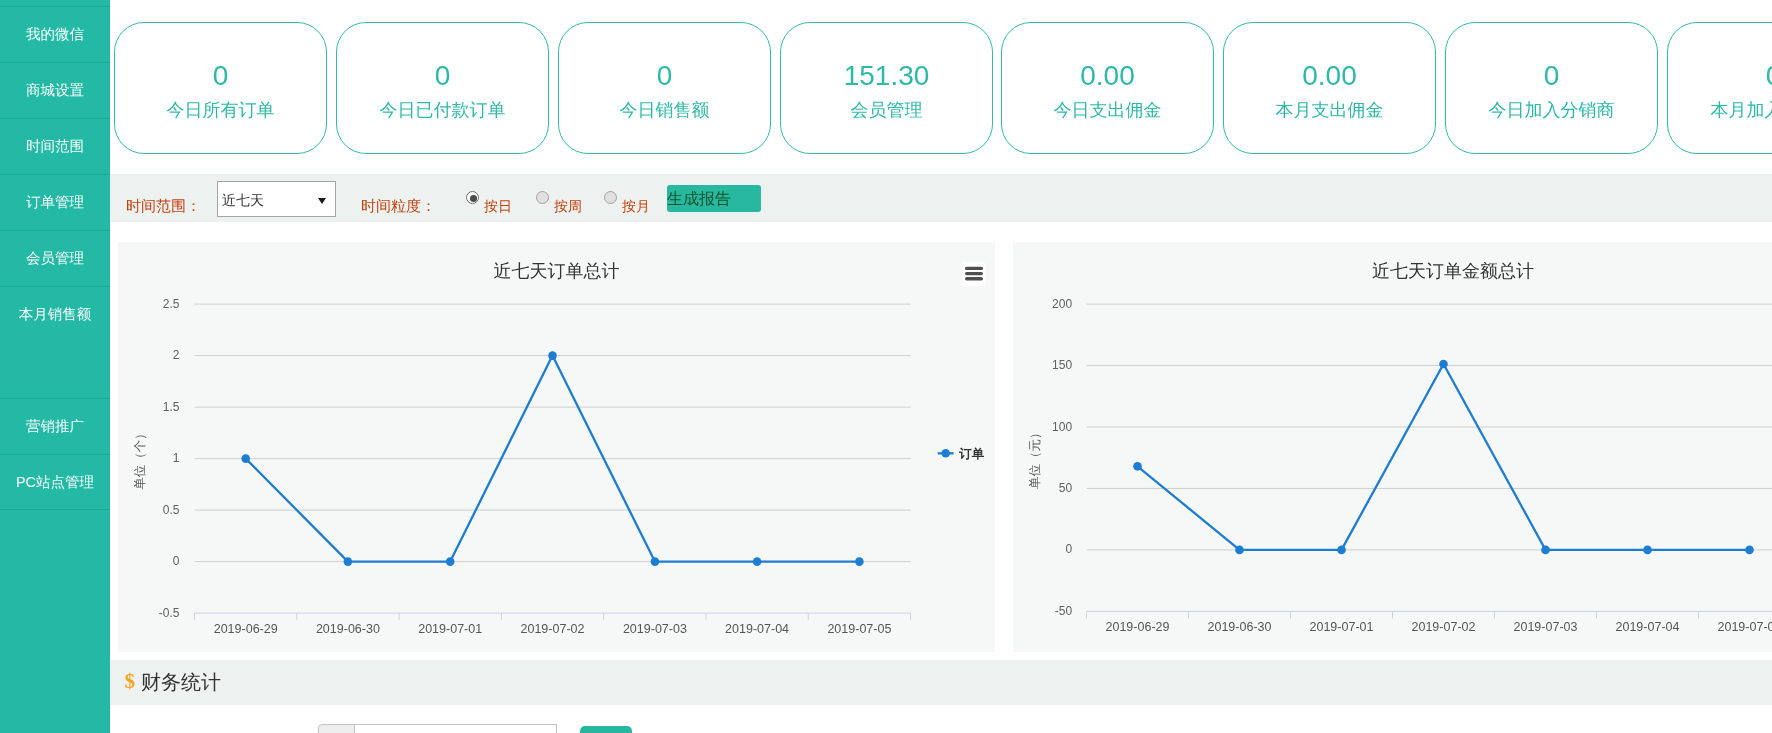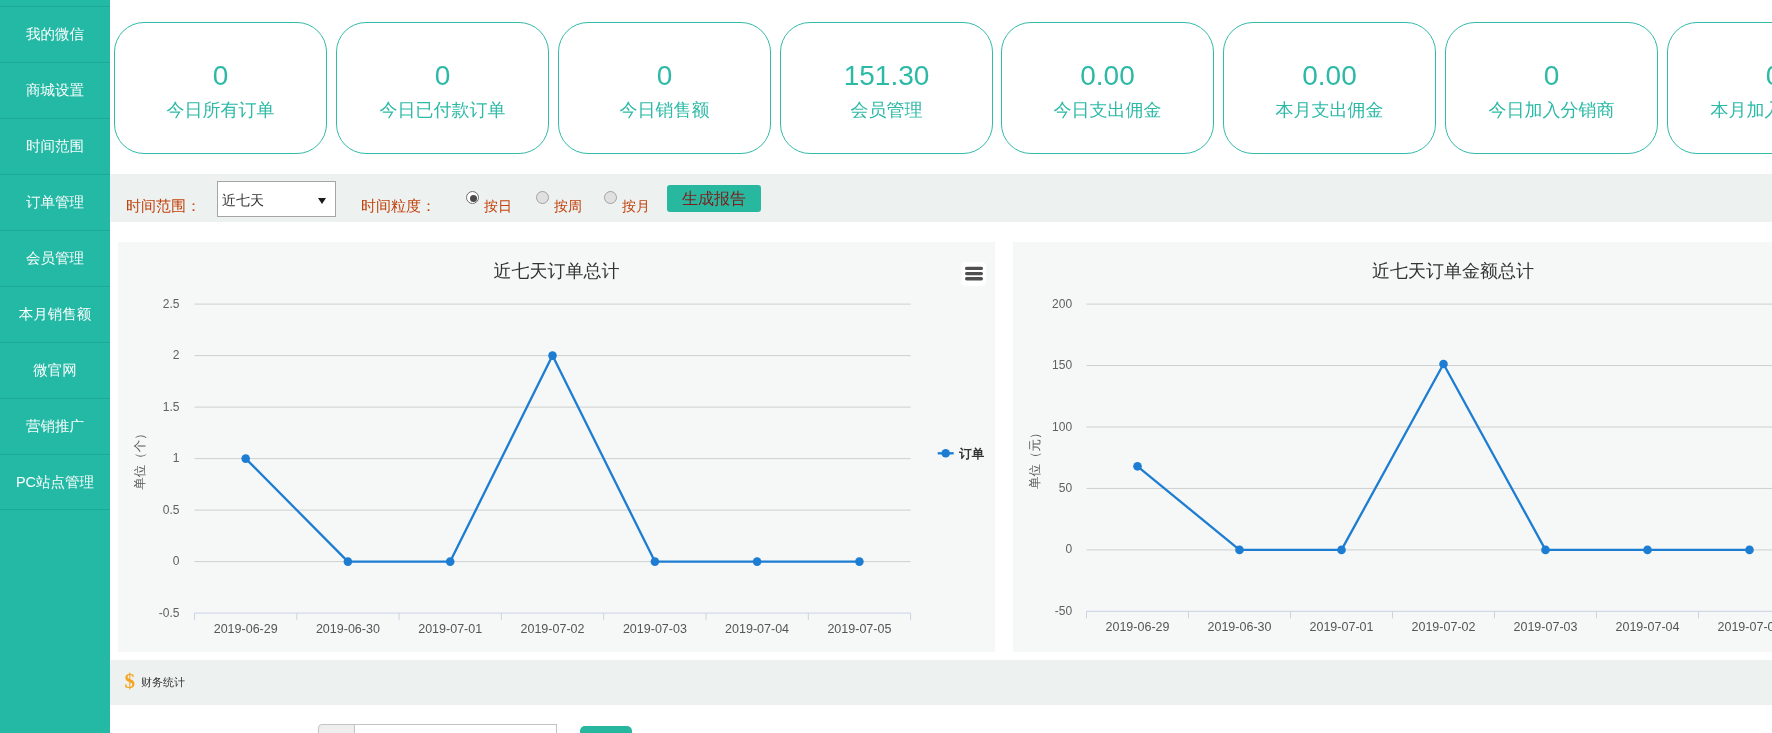--- a/index.html
+++ b/index.html
@@ -21,44 +21,43 @@
     border:1px solid #a5a5a5; font-size:14px; color:#333; }
   #fsel span { position:absolute; left:4.5px; top:10px; }
   #fsel .arr { position:absolute; right:8.5px; top:15.5px; width:0; height:0;
     border-left:4.2px solid transparent; border-right:4.2px solid transparent; border-top:6.2px solid #1a1a1a; }
   .radio { position:absolute; top:17px; width:13px; height:13px; border-radius:50%;
     background:#e0e0e0; border:1px solid #a2a2a2; }
   .radio.on { background:#fff; border:1.5px solid #6f6f6f; }
   .radio.on::after { content:""; position:absolute; left:2.5px; top:2.5px; width:7px; height:7px;
     border-radius:50%; background:#4a4a4a; }
   #genbtn { position:absolute; left:557px; top:11px; width:94px; height:27px; background:#28b89f;
-    color:#7f1d1d; font-size:16px; text-align:center; line-height:27px; border-radius:3px; }
+    color:#14532d; font-size:16px; line-height:27px; border-radius:3px; }
   
   #p1 { position:absolute; left:118px; top:242px; }
   #p2 { position:absolute; left:1013px; top:242px; }
   
   #fin { position:absolute; left:110px; top:660px; width:1662px; height:45px; background:#edf2f1; }
   #fin .dollar { position:absolute; left:14.5px; top:9px; color:#f6a41f; font-size:21px; font-weight:bold;
     font-family:"Liberation Serif", serif; }
-  #fin .txt { position:absolute; left:31px; top:0; height:53px; line-height:45px; font-size:11px; color:#333; }
+  #fin .txt { position:absolute; left:31px; top:0; height:53px; line-height:45px; font-size:20px; color:#333; }
   
   #addon { position:absolute; left:318px; top:724px; width:37px; height:30px; background:#eee; border:1px solid #c3c3c3; border-radius:4px 0 0 0; }
   #inp { position:absolute; left:354px; top:724px; width:203px; height:30px; background:#fff; border:1px solid #c3c3c3; }
   #btn2 { position:absolute; left:580px; top:726px; width:52px; height:30px; background:#26b79e; border-radius:5px; }
 </style>
 </head>
 <body>
 <div id="sidebar">
   <div class="mi" style="top:6px">我的微信</div>
   <div class="mi" style="top:62px">商城设置</div>
   <div class="mi" style="top:118px">时间范围</div>
   <div class="mi" style="top:174px">订单管理</div>
   <div class="mi" style="top:230px">会员管理</div>
   <div class="mi" style="top:286px">本月销售额</div>
-  <div class="mi" style="top:342px">微官网</div>
   <div class="mi" style="top:398px">营销推广</div>
   <div class="mi" style="top:454px; border-bottom:1px solid #1baa97;">PC站点管理</div>
 </div>
 
 <div class="card" style="left:114px">
     <div class="num">0</div>
     <div class="lbl">今日所有订单</div>
   </div>
 <div class="card" style="left:336px">
     <div class="num">0</div>

